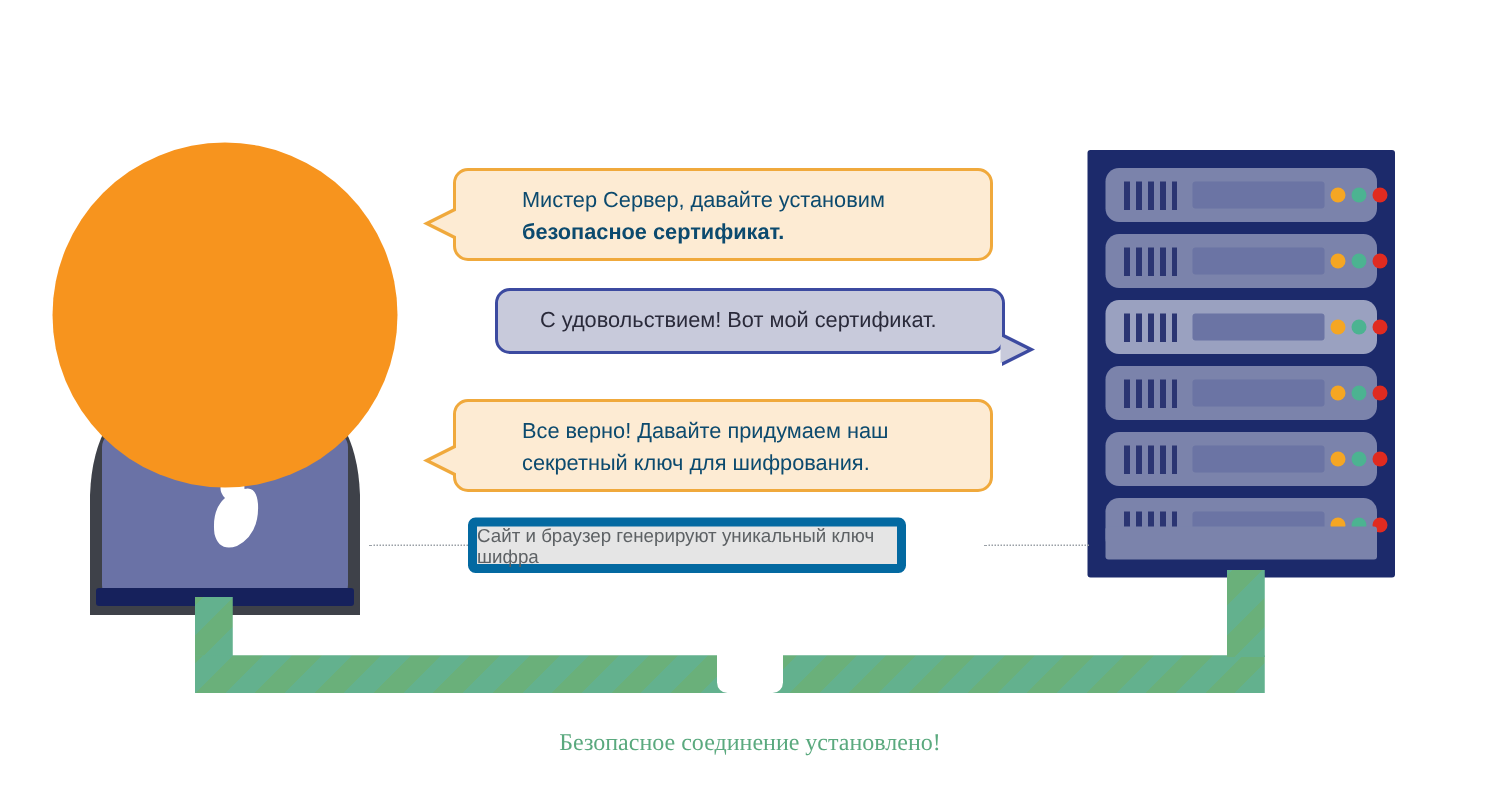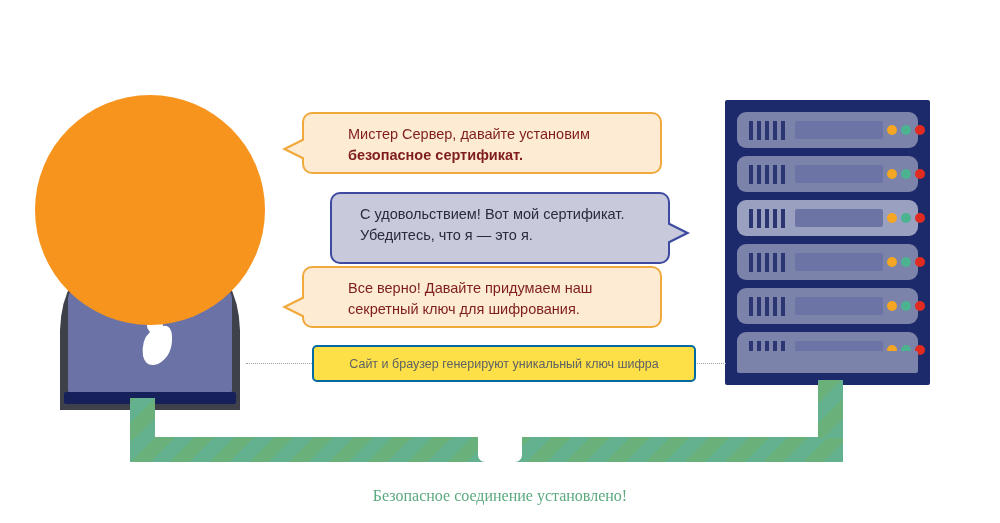--- a/index.html
+++ b/index.html
@@ -34,46 +34,46 @@
   .led{position:absolute;top:13px;width:10px;height:10px;border-radius:50%;}
   .led.o{left:150px;background:#f5a623;}
   .led.g{left:164px;background:#4cb391;}
   .led.r{left:178px;background:#e02b20;}
   .rack-base{position:absolute;left:12px;bottom:12px;width:181px;height:22px;
     background:#7b83ab;border-radius:2px;}
 
   
   .bubble{position:absolute;box-sizing:border-box;border-radius:10px;border:2px solid;}
   .bubble .txt{display:block;line-height:1.45;font-size:14.5px;}
-  .bubble.orange{background:#fdebd3;border-color:#f0a93c;color:#7f1d1d;}
+  .bubble.orange{background:#fdebd3;border-color:#f0a93c;color:#0c4a6e;}
   .bubble.blue{background:#c8cadb;border-color:#3c4aa0;color:#2a2a3a;}
   .tail{position:absolute;width:0;height:0;}
 
   #bubble1{left:302px;top:112px;width:360px;height:62px;padding:10px 16px 0 44px;}
   #bubble1 .tail-out{left:-22px;top:24px;border-top:11px solid transparent;
     border-bottom:11px solid transparent;border-right:22px solid #f0a93c;}
   #bubble1 .tail-in{left:-17px;top:26px;border-top:9px solid transparent;
     border-bottom:9px solid transparent;border-right:18px solid #fdebd3;}
 
-  #bubble2{left:330px;top:192px;width:340px;height:72px;padding:10px 16px 0 28px;}
+  #bubble2{left:330px;top:192px;width:340px;height:44px;padding:10px 16px 0 28px;}
   #bubble2 .tail-out{right:-22px;top:28px;border-top:11px solid transparent;
     border-bottom:11px solid transparent;border-left:22px solid #3c4aa0;}
   #bubble2 .tail-in{right:-17px;top:30px;border-top:9px solid transparent;
     border-bottom:9px solid transparent;border-left:18px solid #c8cadb;}
 
   #bubble3{left:302px;top:266px;width:360px;height:62px;padding:10px 16px 4px 44px;}
   #bubble3 .tail-out{left:-22px;top:28px;border-top:11px solid transparent;
     border-bottom:11px solid transparent;border-right:22px solid #f0a93c;}
   #bubble3 .tail-in{left:-17px;top:30px;border-top:9px solid transparent;
     border-bottom:9px solid transparent;border-right:18px solid #fdebd3;}
 
   
   #key-banner{
-    position:absolute;left:312px;top:345px;width:384px;height:37px;
-    box-sizing:border-box;background:#fde047;border:2px solid #0369a1;border-radius:5px;
+    position:absolute;left:312px;top:345px;width:292px;height:37px;
+    box-sizing:border-box;background:#e5e5e5;border:6px solid #0369a1;border-radius:5px;
     display:flex;align-items:center;justify-content:center;
     font-size:12.5px;color:#5d6164;
   }
   .dotline{position:absolute;top:363px;height:0;
     border-top:1px dotted #9aa0a6;}
   #dot-left{left:246px;width:66px;}
   #dot-right{left:656px;width:70px;}
 
   
   #pipe{position:absolute;left:0;top:380px;width:1000px;height:90px;}
@@ -184,21 +184,20 @@
     <span class="tail tail-out"></span>
     <span class="tail tail-in"></span>
     <span class="txt">Мистер Сервер, давайте установим</span>
     <span class="txt" style="font-weight:bold">безопасное сертификат.</span>
   </div>
 
   <div class="bubble blue" id="bubble2">
     <span class="tail tail-out"></span>
     <span class="tail tail-in"></span>
     <span class="txt">С удовольствием! Вот мой сертификат.</span>
-    <span class="txt">Убедитесь, что я — это я.</span>
   </div>
 
   <div class="bubble orange" id="bubble3">
     <span class="tail tail-out"></span>
     <span class="tail tail-in"></span>
     <span class="txt">Все верно! Давайте придумаем наш</span>
     <span class="txt">секретный ключ для шифрования.</span>
   </div>
 
   <div class="dotline" id="dot-left"></div>

